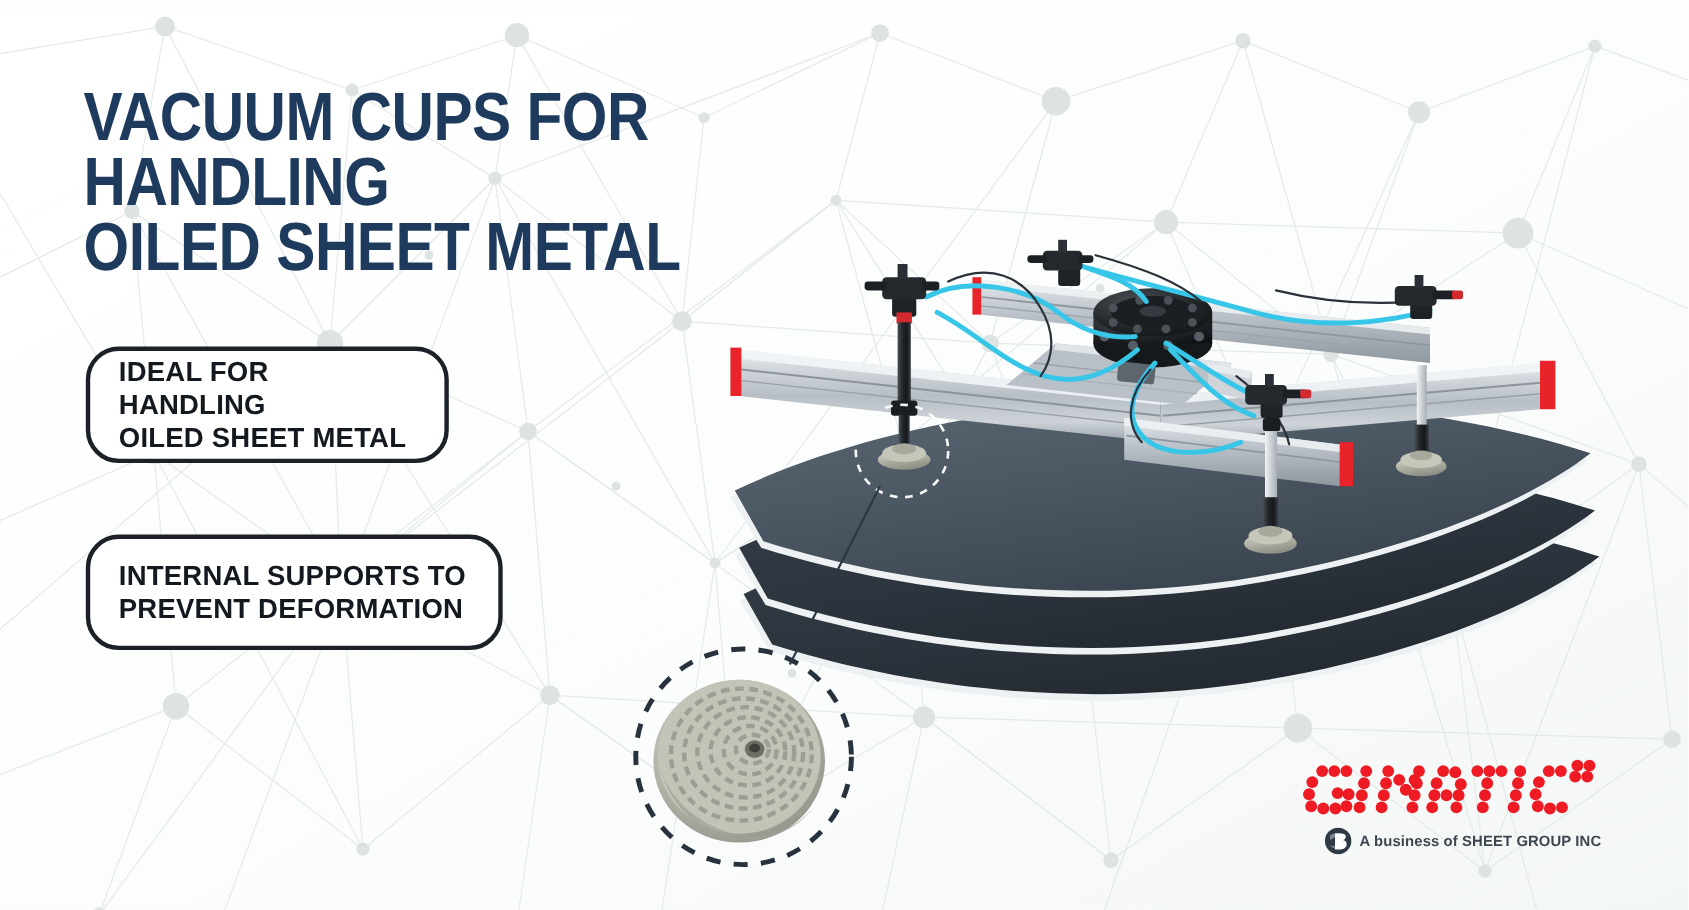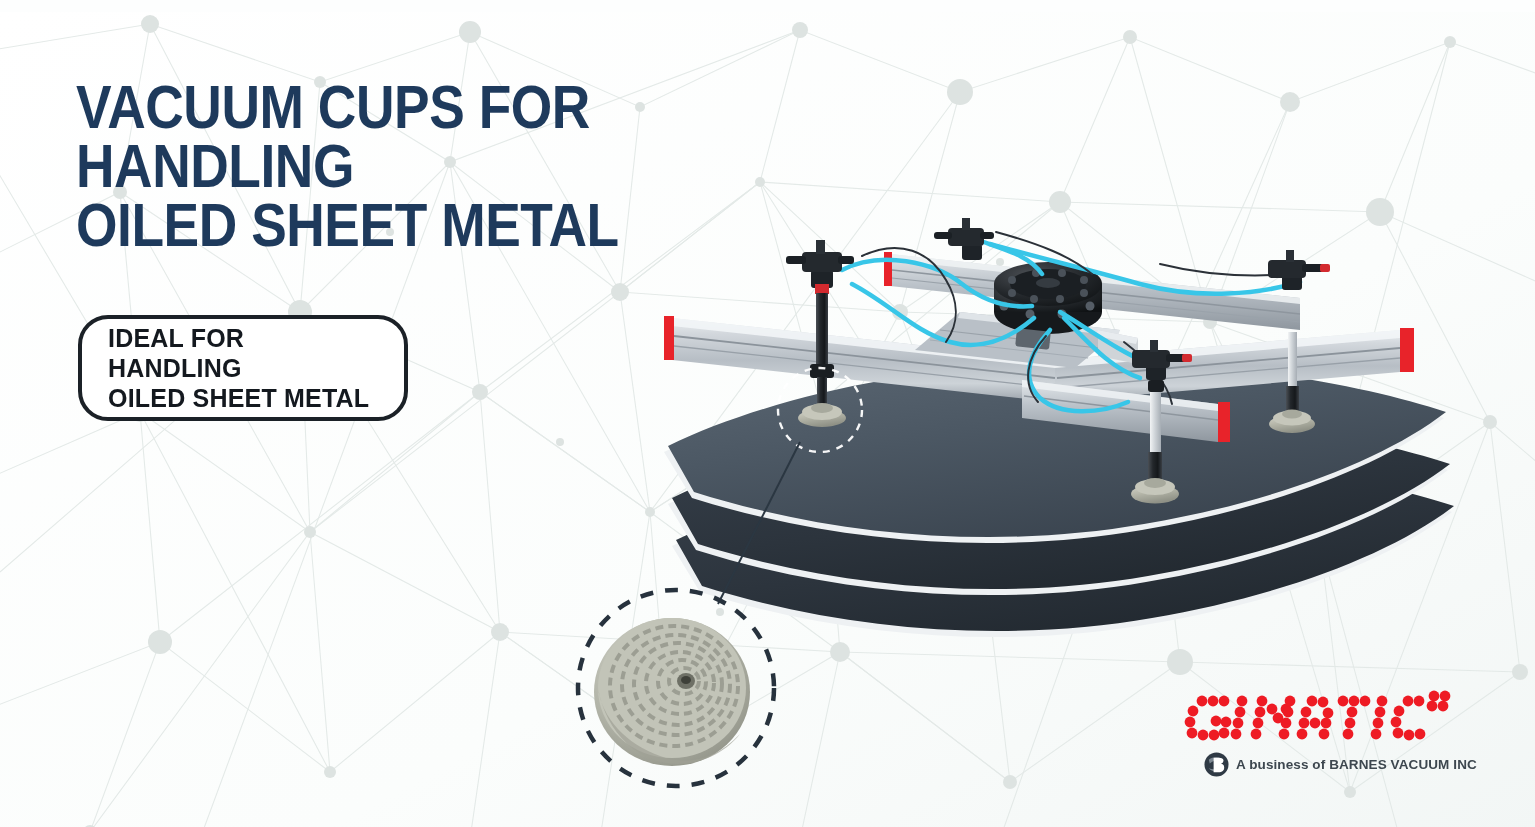--- a/index.html
+++ b/index.html
@@ -393,20 +393,24 @@
   </svg>
 
   <h1 id="headline">VACUUM CUPS FOR HANDLING
 OILED SHEET METAL</h1>
 
   <div class="callout" id="callout-1">
     <span class="callout-text">IDEAL FOR HANDLING
 OILED SHEET METAL</span>
   </div>
 
+  <div class="callout" id="callout-2">
+    <span class="callout-text">INTERNAL SUPPORTS TO
+PREVENT DEFORMATION</span>
+  </div>
 
   <div id="logo-block">
     <svg id="logo-wordmark" viewBox="0 0 300 62">
       <g fill="#ee1b24">
 
         <circle cx="24" cy="13" r="5.4"></circle>
           <circle cx="35" cy="13" r="5.4"></circle>
           <circle cx="46" cy="13" r="5.4"></circle>
         <circle cx="15" cy="23" r="5.4"></circle>
         <circle cx="12" cy="34" r="5.4"></circle>
@@ -471,17 +475,17 @@
       </g>
     </svg>
     <div id="logo-tagline-row">
       <svg id="barnes-mark" viewBox="0 0 26 26">
         <circle cx="13" cy="13" r="12.5" fill="#2f3a45"></circle>
         <path d="M5 8 C10 4 18 5 21 9 C16 7 10 8 6 12 Z" fill="#7d8892"></path>
         <path d="M21 18 C16 22 8 21 5 17 C10 19 16 18 20 14 Z" fill="#7d8892"></path>
         <path d="M10 6 L10 21 L15 21 C19 21 21 19 21 16 C21 13.5 19.5 12.5 17.5 12.2
                  C19 11.8 20.2 10.6 20.2 9 C20.2 6.8 18.4 6 15.5 6 Z" fill="#ffffff"></path>
       </svg>
-      <span id="logo-tagline">A business of BARNES VACUUM INC</span>
+      <span id="logo-tagline">A business of SHEET GROUP INC</span>
     </div>
   </div>
 
 </div>
 
 </body></html>

